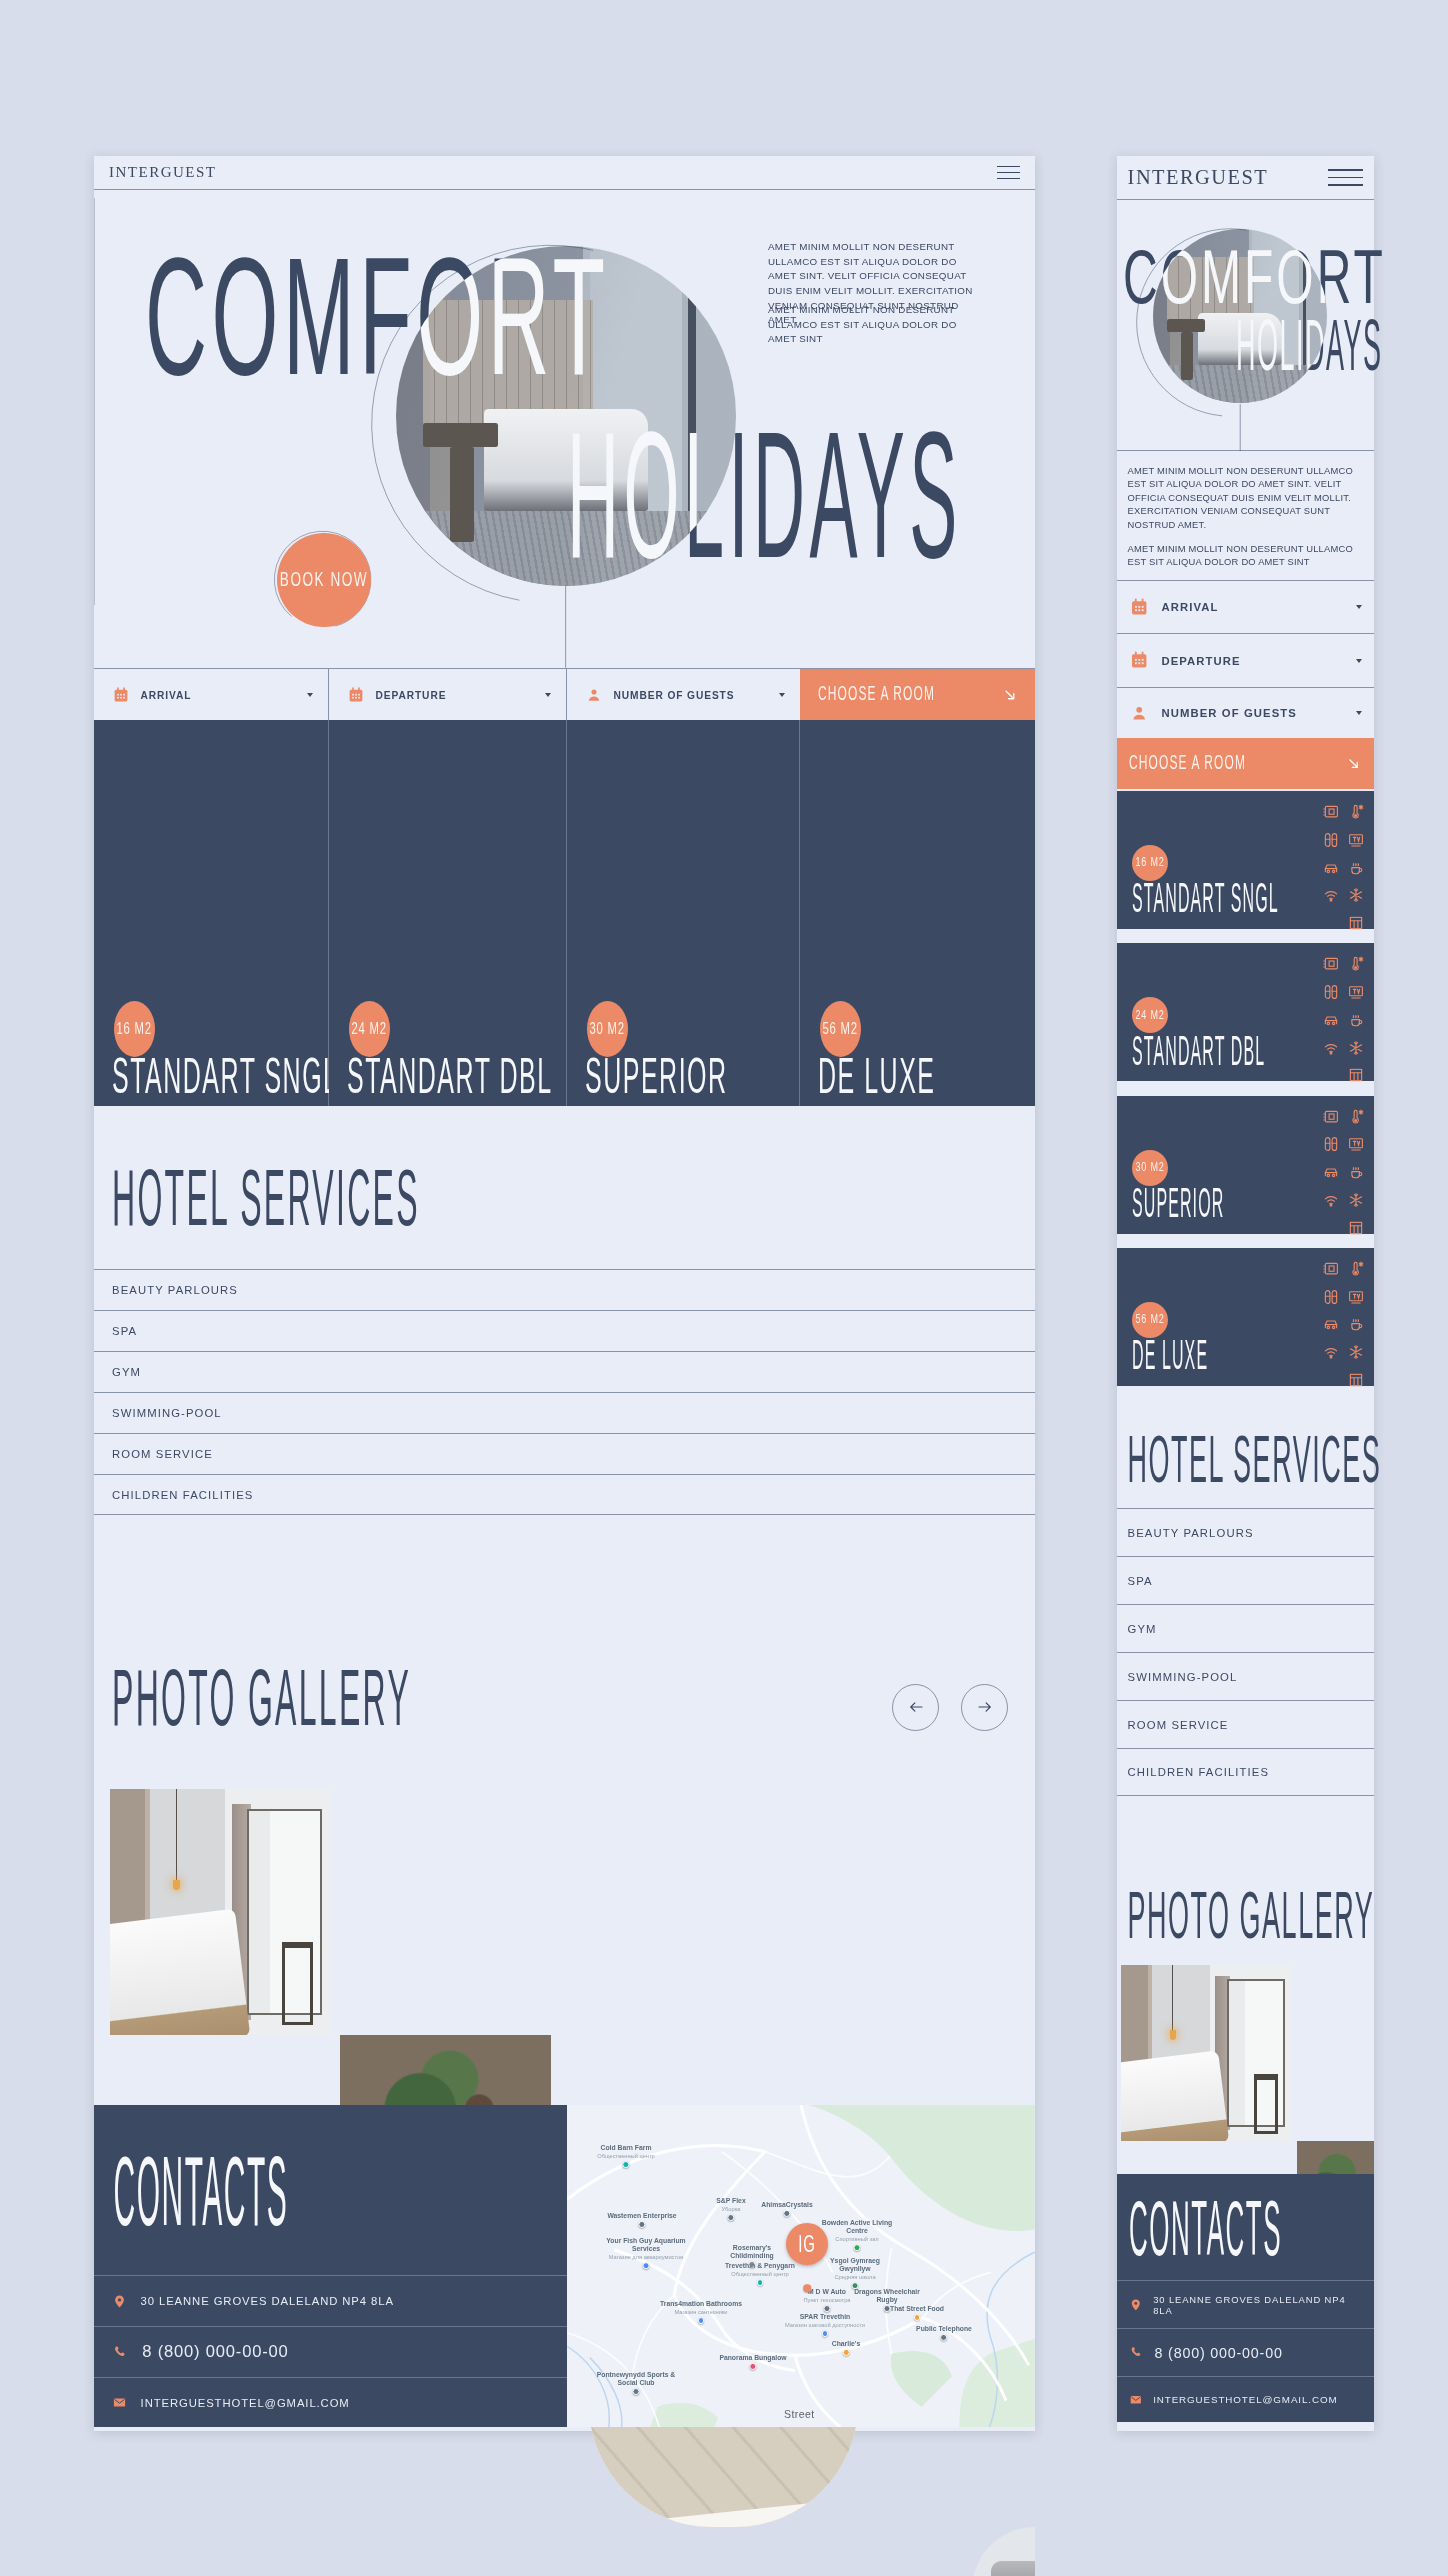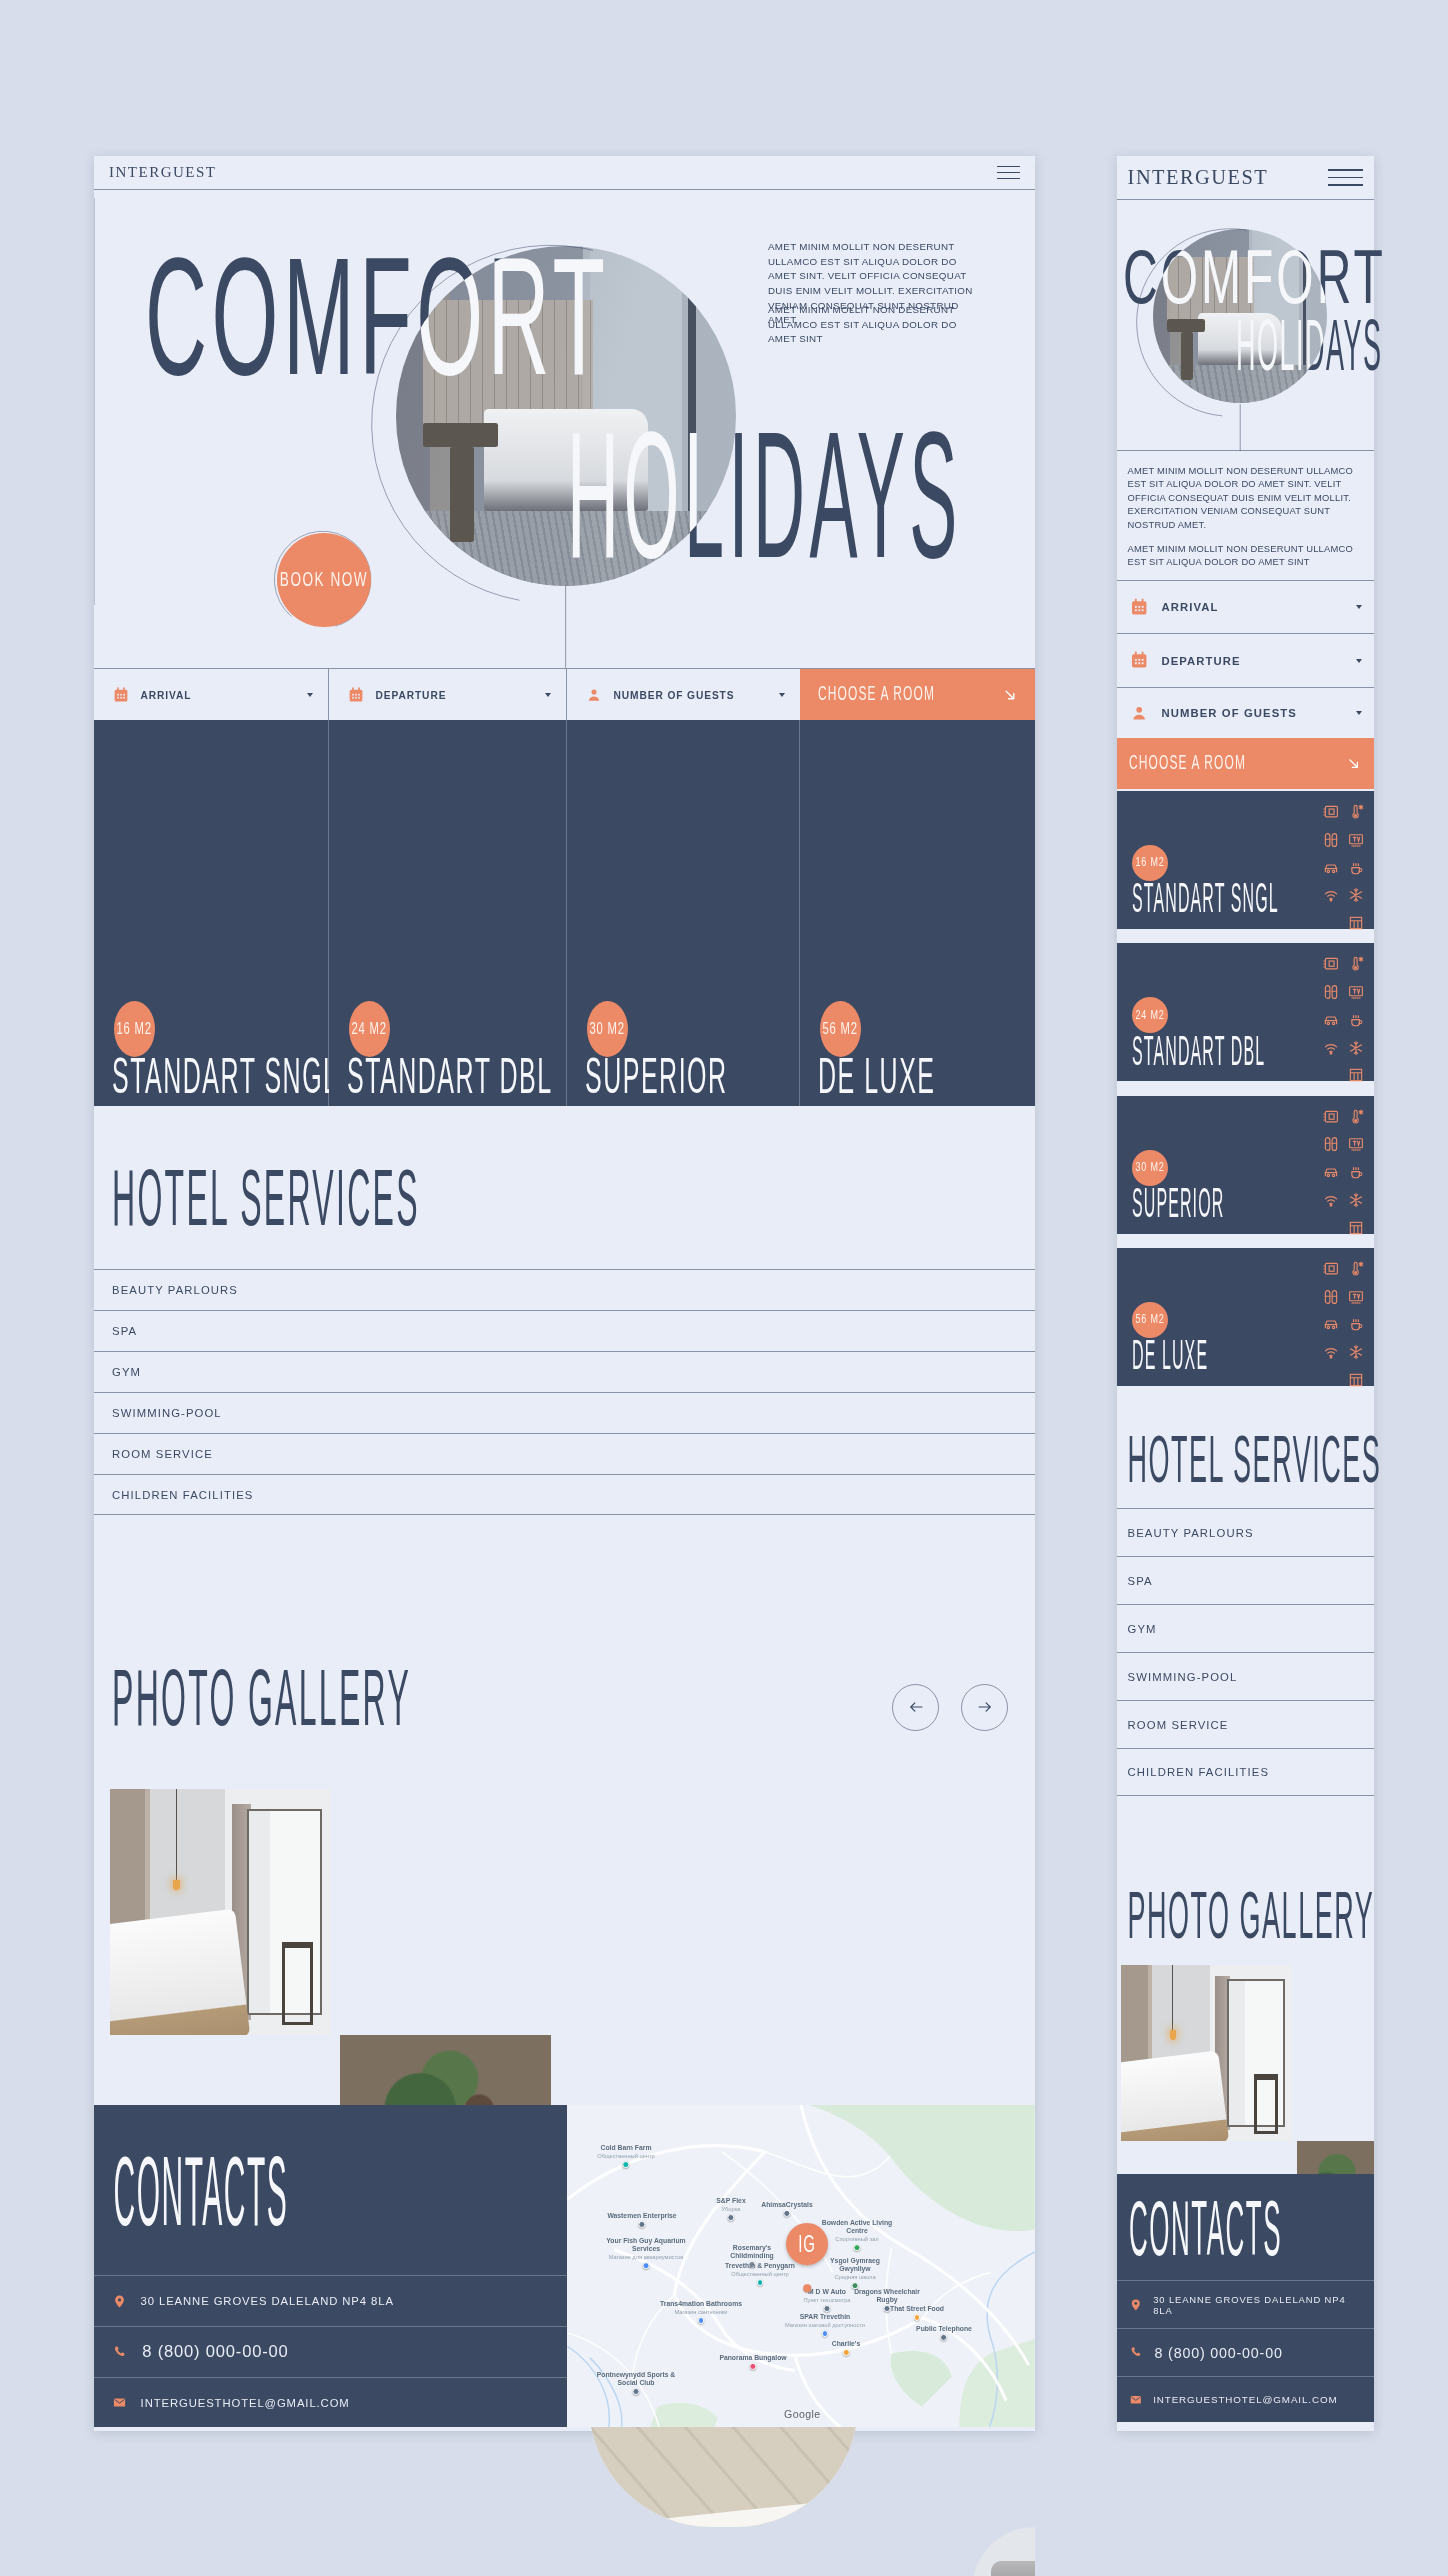--- a/index.html
+++ b/index.html
@@ -519,21 +519,21 @@
           <i></i>
         </span>
       <span class="map-pin" style="left:69px;top:278px;--c:#62758b;">
           <em>Pontnewynydd Sports &amp; Social Club</em>
           <i></i>
         </span>
       <div class="ig-pin" style="left:240px;top:160px;">
           <span class="cond center" style="font-size:15px;letter-spacing:0.8px;transform:scaleY(1.6);color:#fff;">IG</span>
         </div>
       <span class="ig-dot" style="left:240px;top:183px;"></span>
-      <span class="gmark" style="left:217px;bottom:7.5px;">Google</span>
+      <span class="gmark" style="left:217px;bottom:7.5px;">Street</span>
     </div>
   </section>
 </div>
 
 <div id="mobile" class="panel">
 
   <header class="abs hdr" style="height:44px;padding:0 10.6px;">
     <div class="logo" style="font-size:20.4px;">INTERGUEST</div>
     <div class="burger" style="width:35px;height:22.6px;gap:6px;">
         <i style="height:1.9px;"></i>

